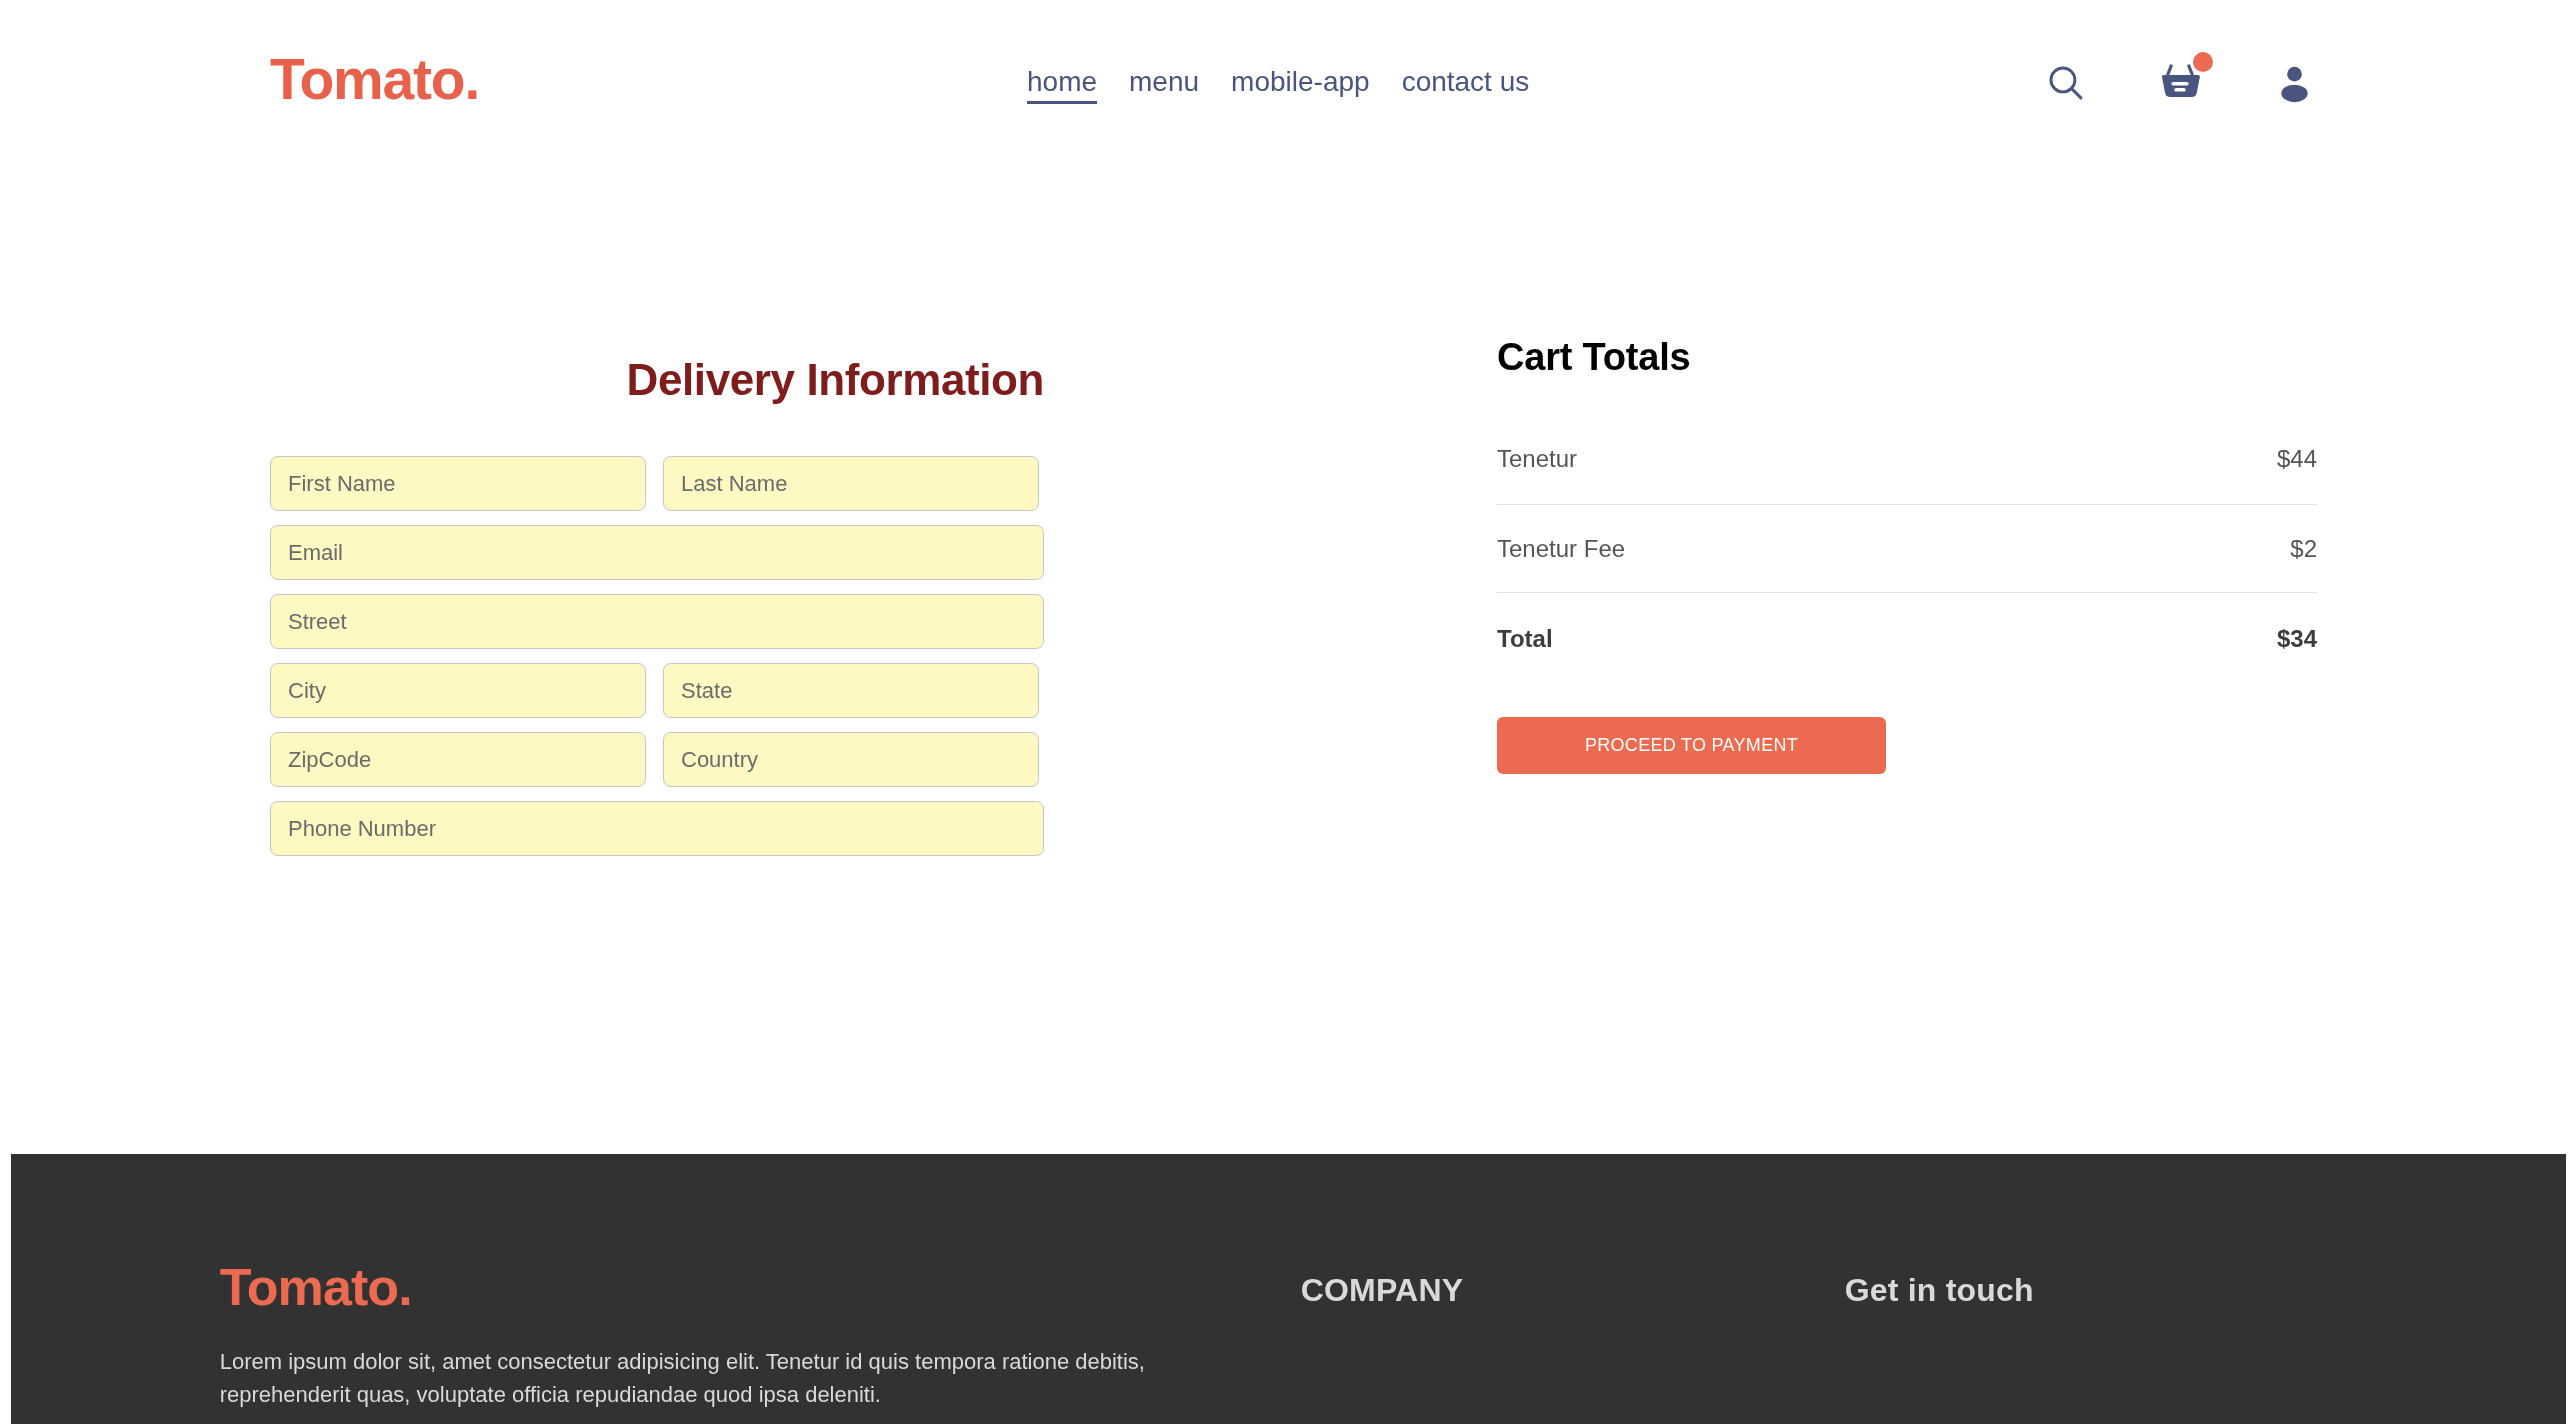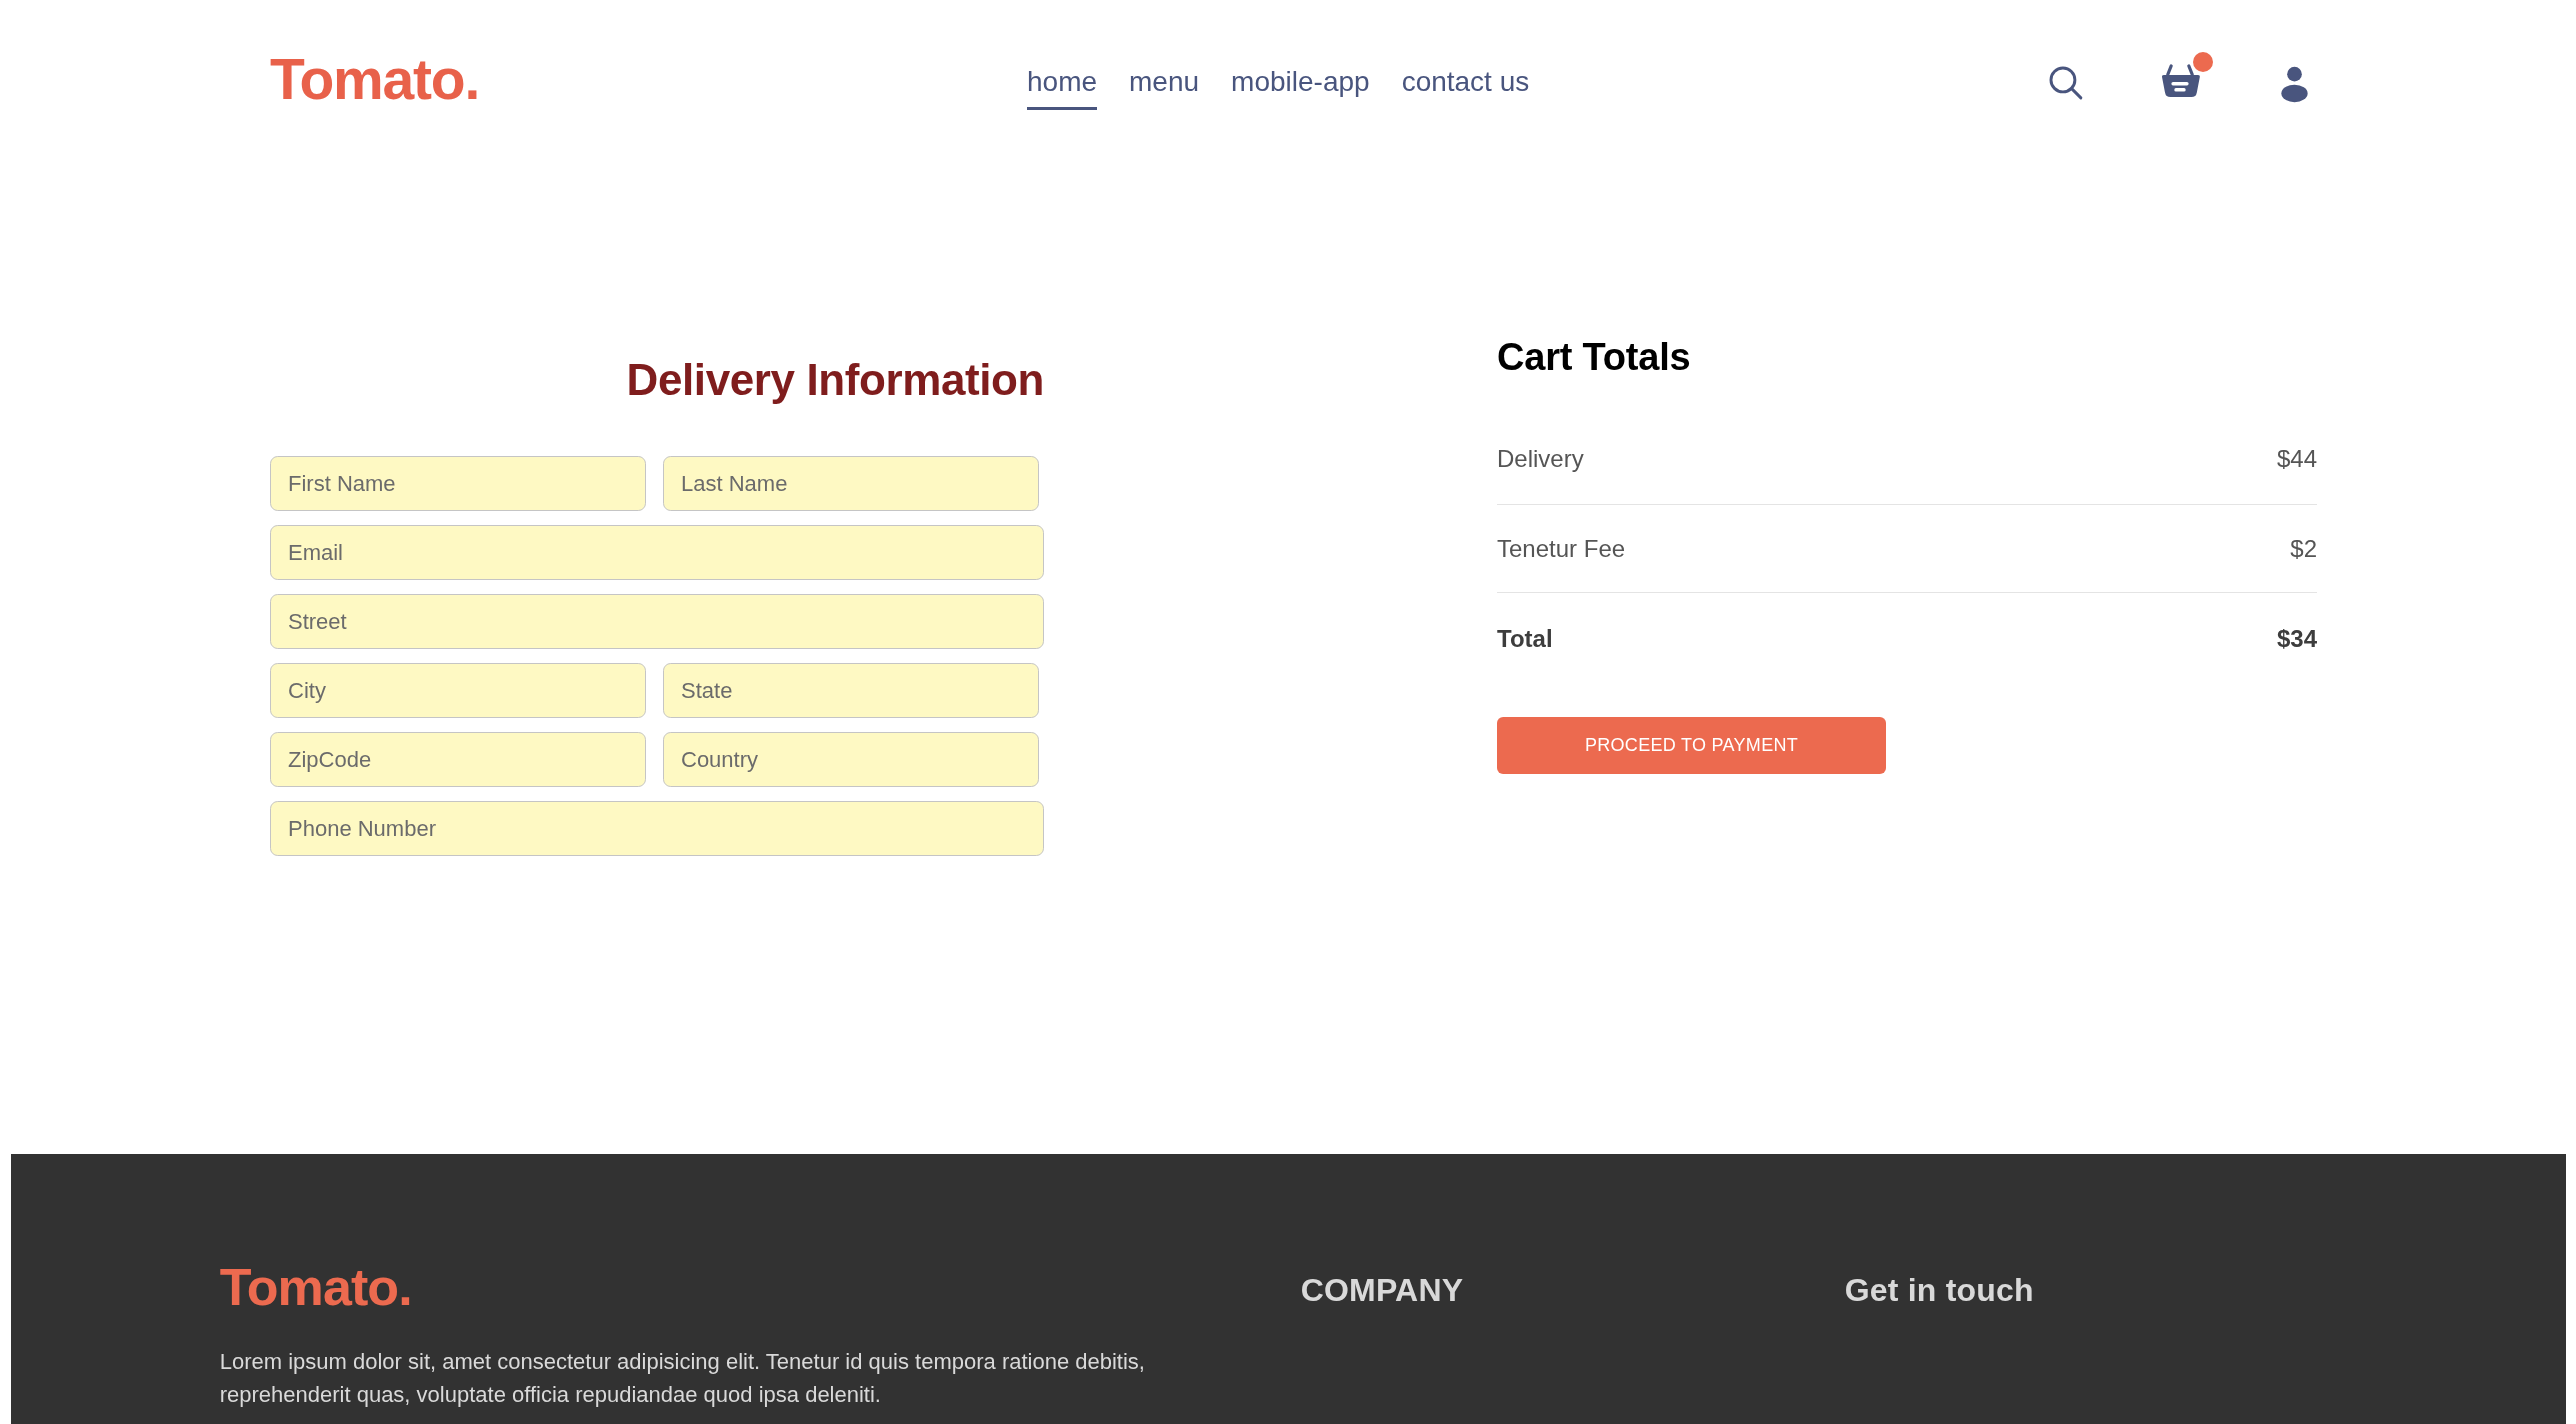--- a/index.html
+++ b/index.html
@@ -56,21 +56,21 @@
     align-items: flex-start;
     gap: 32px;
     list-style: none;
   }
 
   .nav-item {
     font-size: 28px;
     color: #49557e;
     line-height: 1.15;
     white-space: nowrap;
-    padding-bottom: 9px;
+    padding-bottom: 3px;
     cursor: pointer;
   }
 
   .nav-item.active {
     border-bottom: 3.1px solid #49557e;
   }
 
   .nav-right {
     position: absolute;
     right: 261px;
@@ -344,21 +344,21 @@
           <input class="field field-full" type="tel" placeholder="Phone Number" style="">
         </div>
 
       </form>
     </section>
 
     <section class="cart-totals">
       <h2 class="cart-title">Cart Totals</h2>
 
       <div class="total-row">
-        <span>Delivery</span>
+        <span>Tenetur</span>
         <span>$44</span>
       </div>
 
       <div class="divider"></div>
 
       <div class="total-row">
         <span>Tenetur Fee</span>
         <span>$2</span>
       </div>
 

